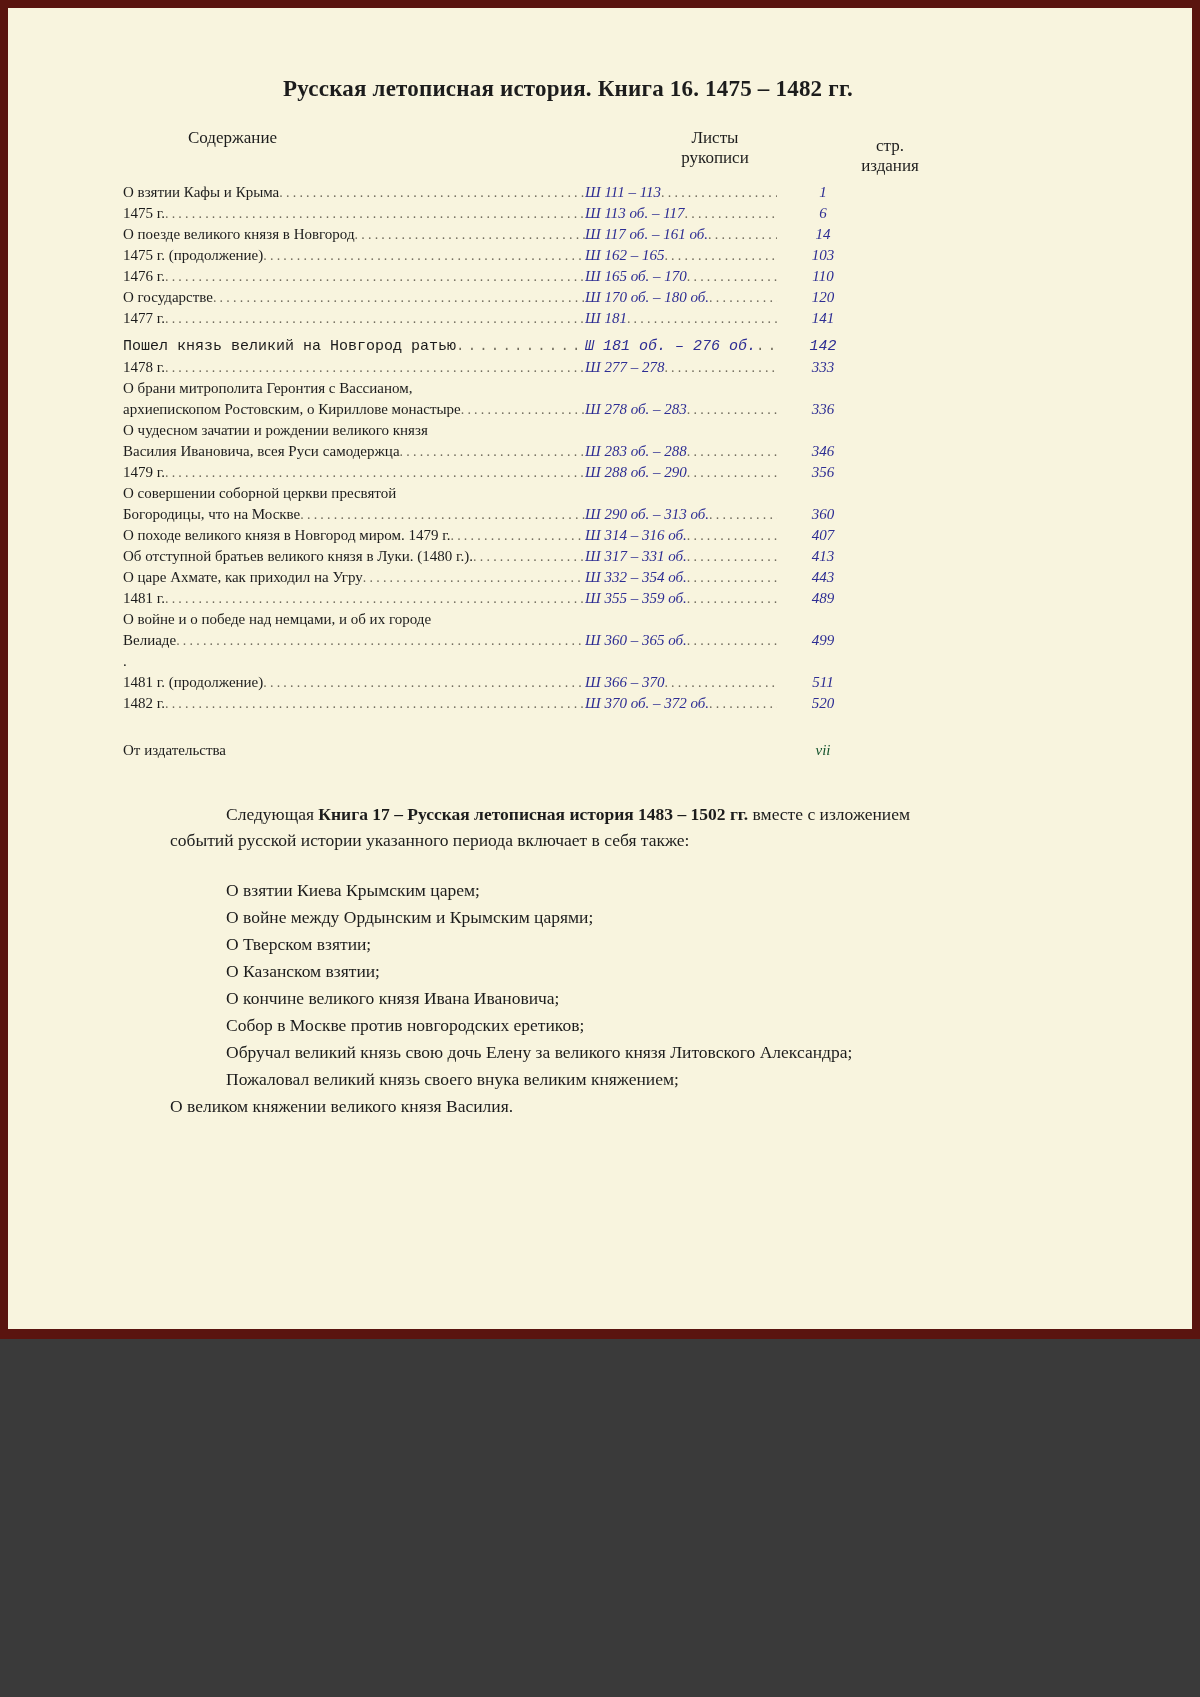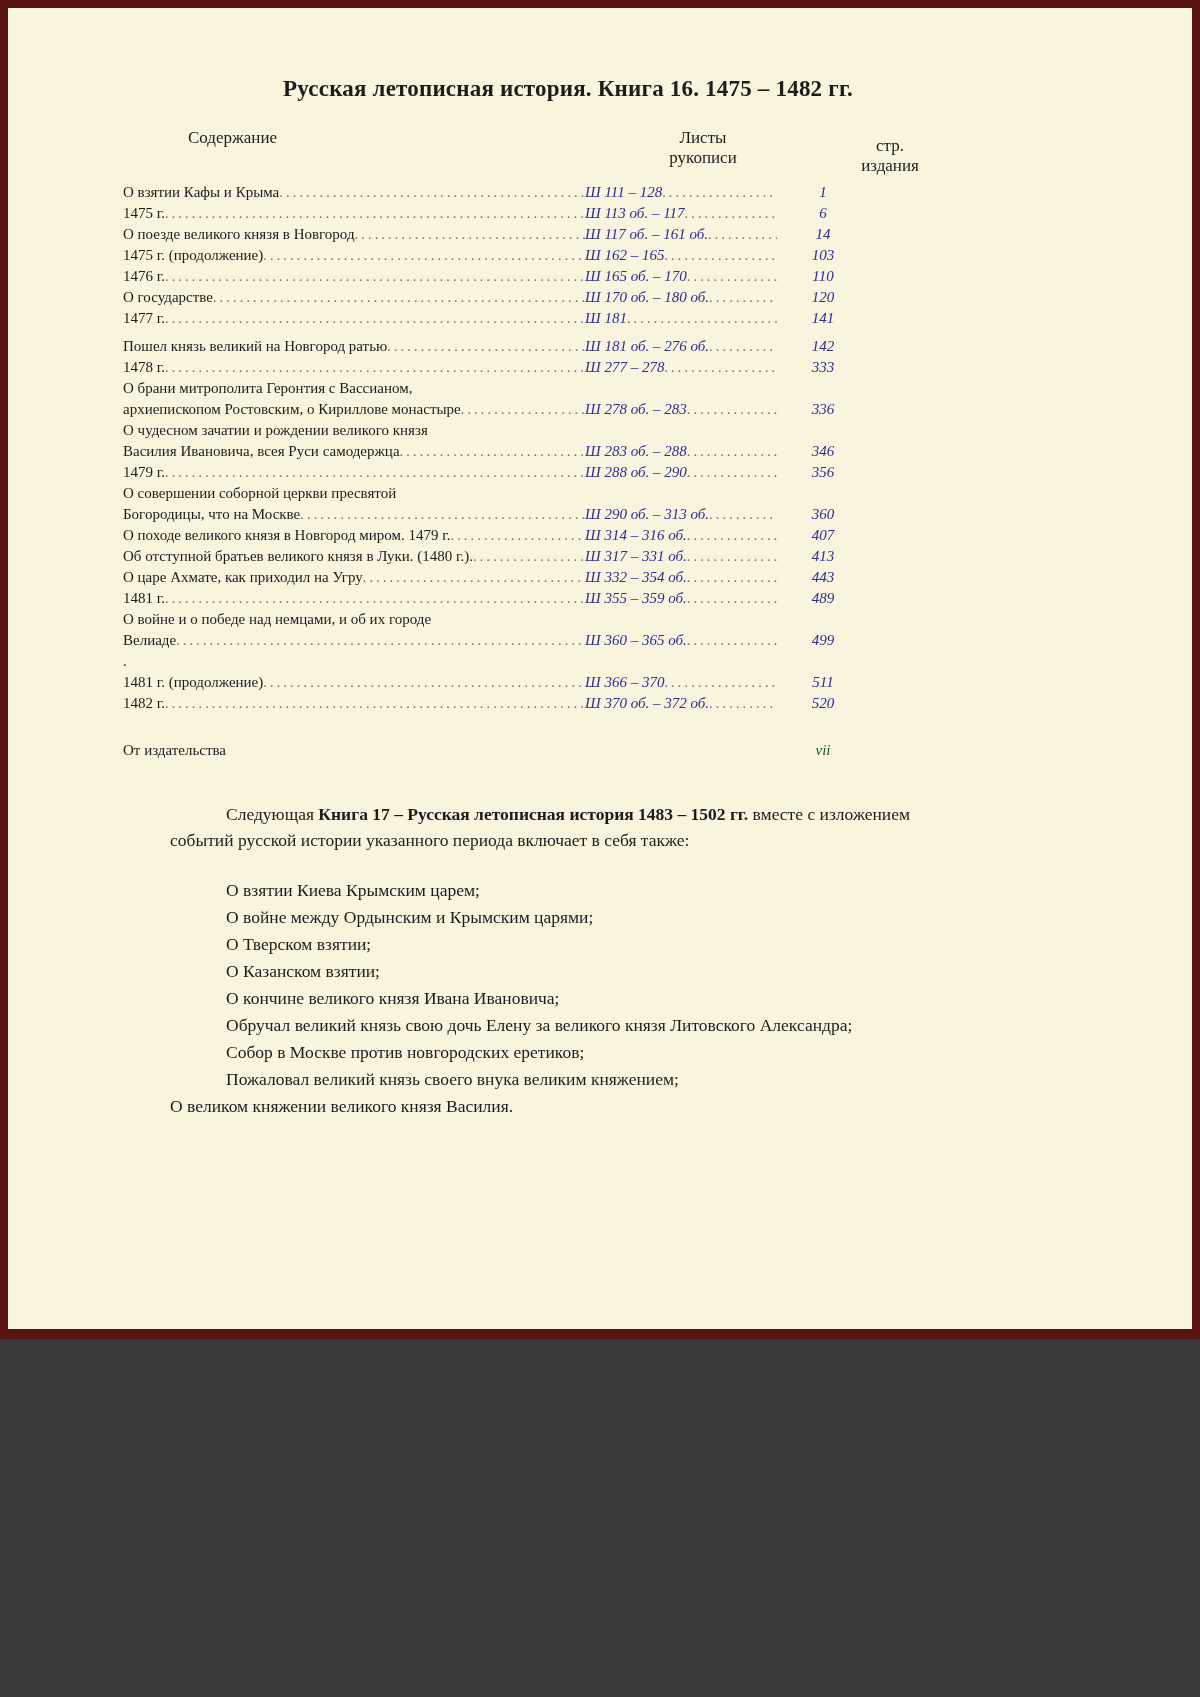--- a/index.html
+++ b/index.html
@@ -23,26 +23,26 @@
     letter-spacing:.2px;
   }
   
   .toc-head {
     position:relative;
     margin:26px 0 10px 180px;
     width:746px; height:44px;
     font-size:17px;
   }
   .head-content { position:absolute; left:0; top:0; }
-  .head-sheets  { position:absolute; left:452px; width:126px; top:0; text-align:center; line-height:20px; }
+  .head-sheets  { position:absolute; left:464px; width:126px; top:0; text-align:center; line-height:20px; }
   .head-pages   { position:absolute; left:650px; width:104px; top:8px; text-align:center; line-height:20px; }
   
   .toc-rows { margin-left:115px; width:746px; font-size:15px; line-height:21px; }
   .toc-row { display:flex; align-items:flex-end; }
-  .toc-row.gap-before { margin-top:7px; }
+  .toc-row.gap-before { margin-top:7px;font-family:Liberation Mono, monospace; }
   .toc-content { width:462px; }
   .toc-line { width:462px; }
   .toc-sheets {
     width:192px;
     color:#2d2d93;
     font-style:italic;
   }
   .toc-page {
     width:92px;
     text-align:center;
@@ -103,21 +103,21 @@
       <div>стр.</div>
       <div>издания</div>
     </div>
   </div>
 
   <div class="toc-rows">
       <div class="toc-row">
         <div class="toc-content">
           <div class="toc-line leader">О взятии Кафы и Крыма</div>
         </div>
-        <div class="toc-sheets leader">Ш 111 – 128</div>
+        <div class="toc-sheets leader">Ш 111 – 113</div>
         <div class="toc-page">1</div>
       </div>
       <div class="toc-row">
         <div class="toc-content">
           <div class="toc-line leader">1475 г.</div>
         </div>
         <div class="toc-sheets leader">Ш 113 об. – 117</div>
         <div class="toc-page">6</div>
       </div>
       <div class="toc-row">
@@ -267,22 +267,22 @@
     </div>
 
   <div class="body-section">
     <p class="intro"><span>Следующая </span><b>Книга 17 – Русская летописная история 1483 – 1502 гг.</b><span> вместе с изложением событий русской истории указанного периода включает в себя также:</span></p>
     <ul class="book-list">
         <li>О взятии Киева Крымским царем;</li>
         <li>О войне между Ордынским и Крымским царями;</li>
         <li>О Тверском взятии;</li>
         <li>О Казанском взятии;</li>
         <li>О кончине великого князя Ивана Ивановича;</li>
+        <li>Собор в Москве против новгородских еретиков;</li>
         <li>Обручал великий князь свою дочь Елену за великого князя Литовского Александра;</li>
-        <li>Собор в Москве против новгородских еретиков;</li>
         <li>Пожаловал великий князь своего внука великим княжением;</li>
       </ul>
     <div class="list-last">О великом княжении великого князя Василия.</div>
   </div>
 
   <div class="watermark">Библиотека "Руниверс"</div>
   <div class="folio">iii</div>
 
 </div>
 

